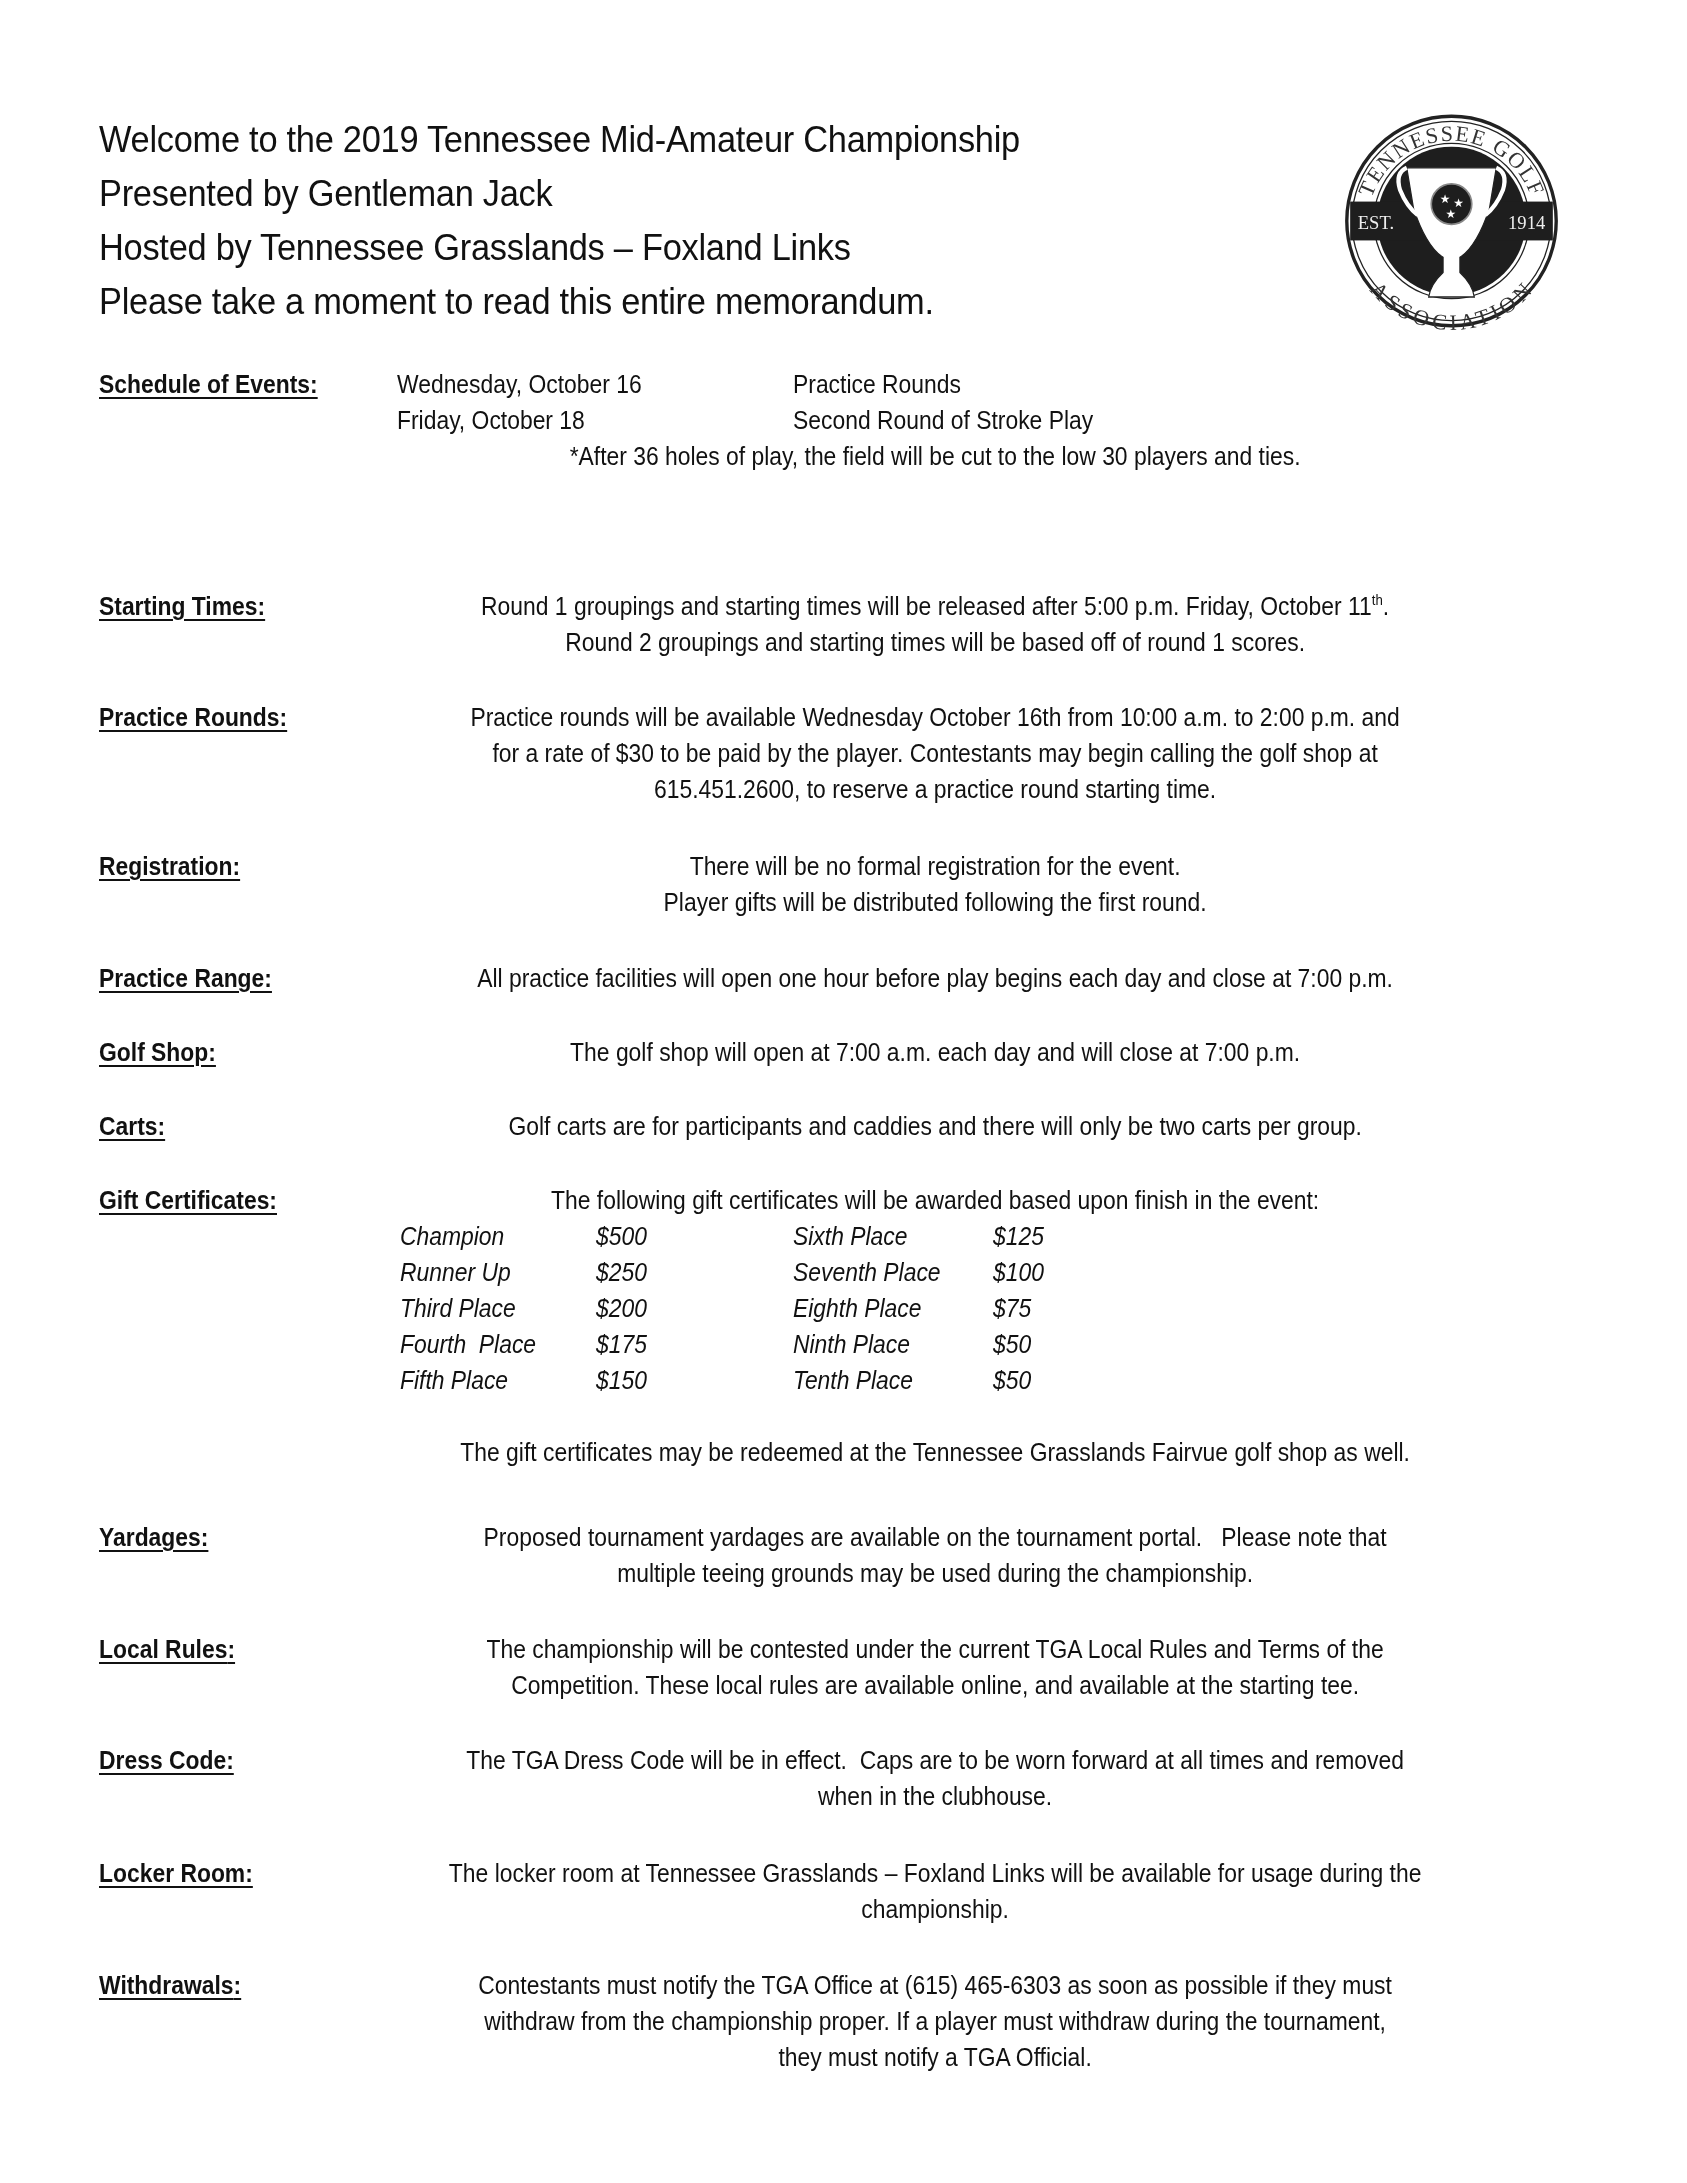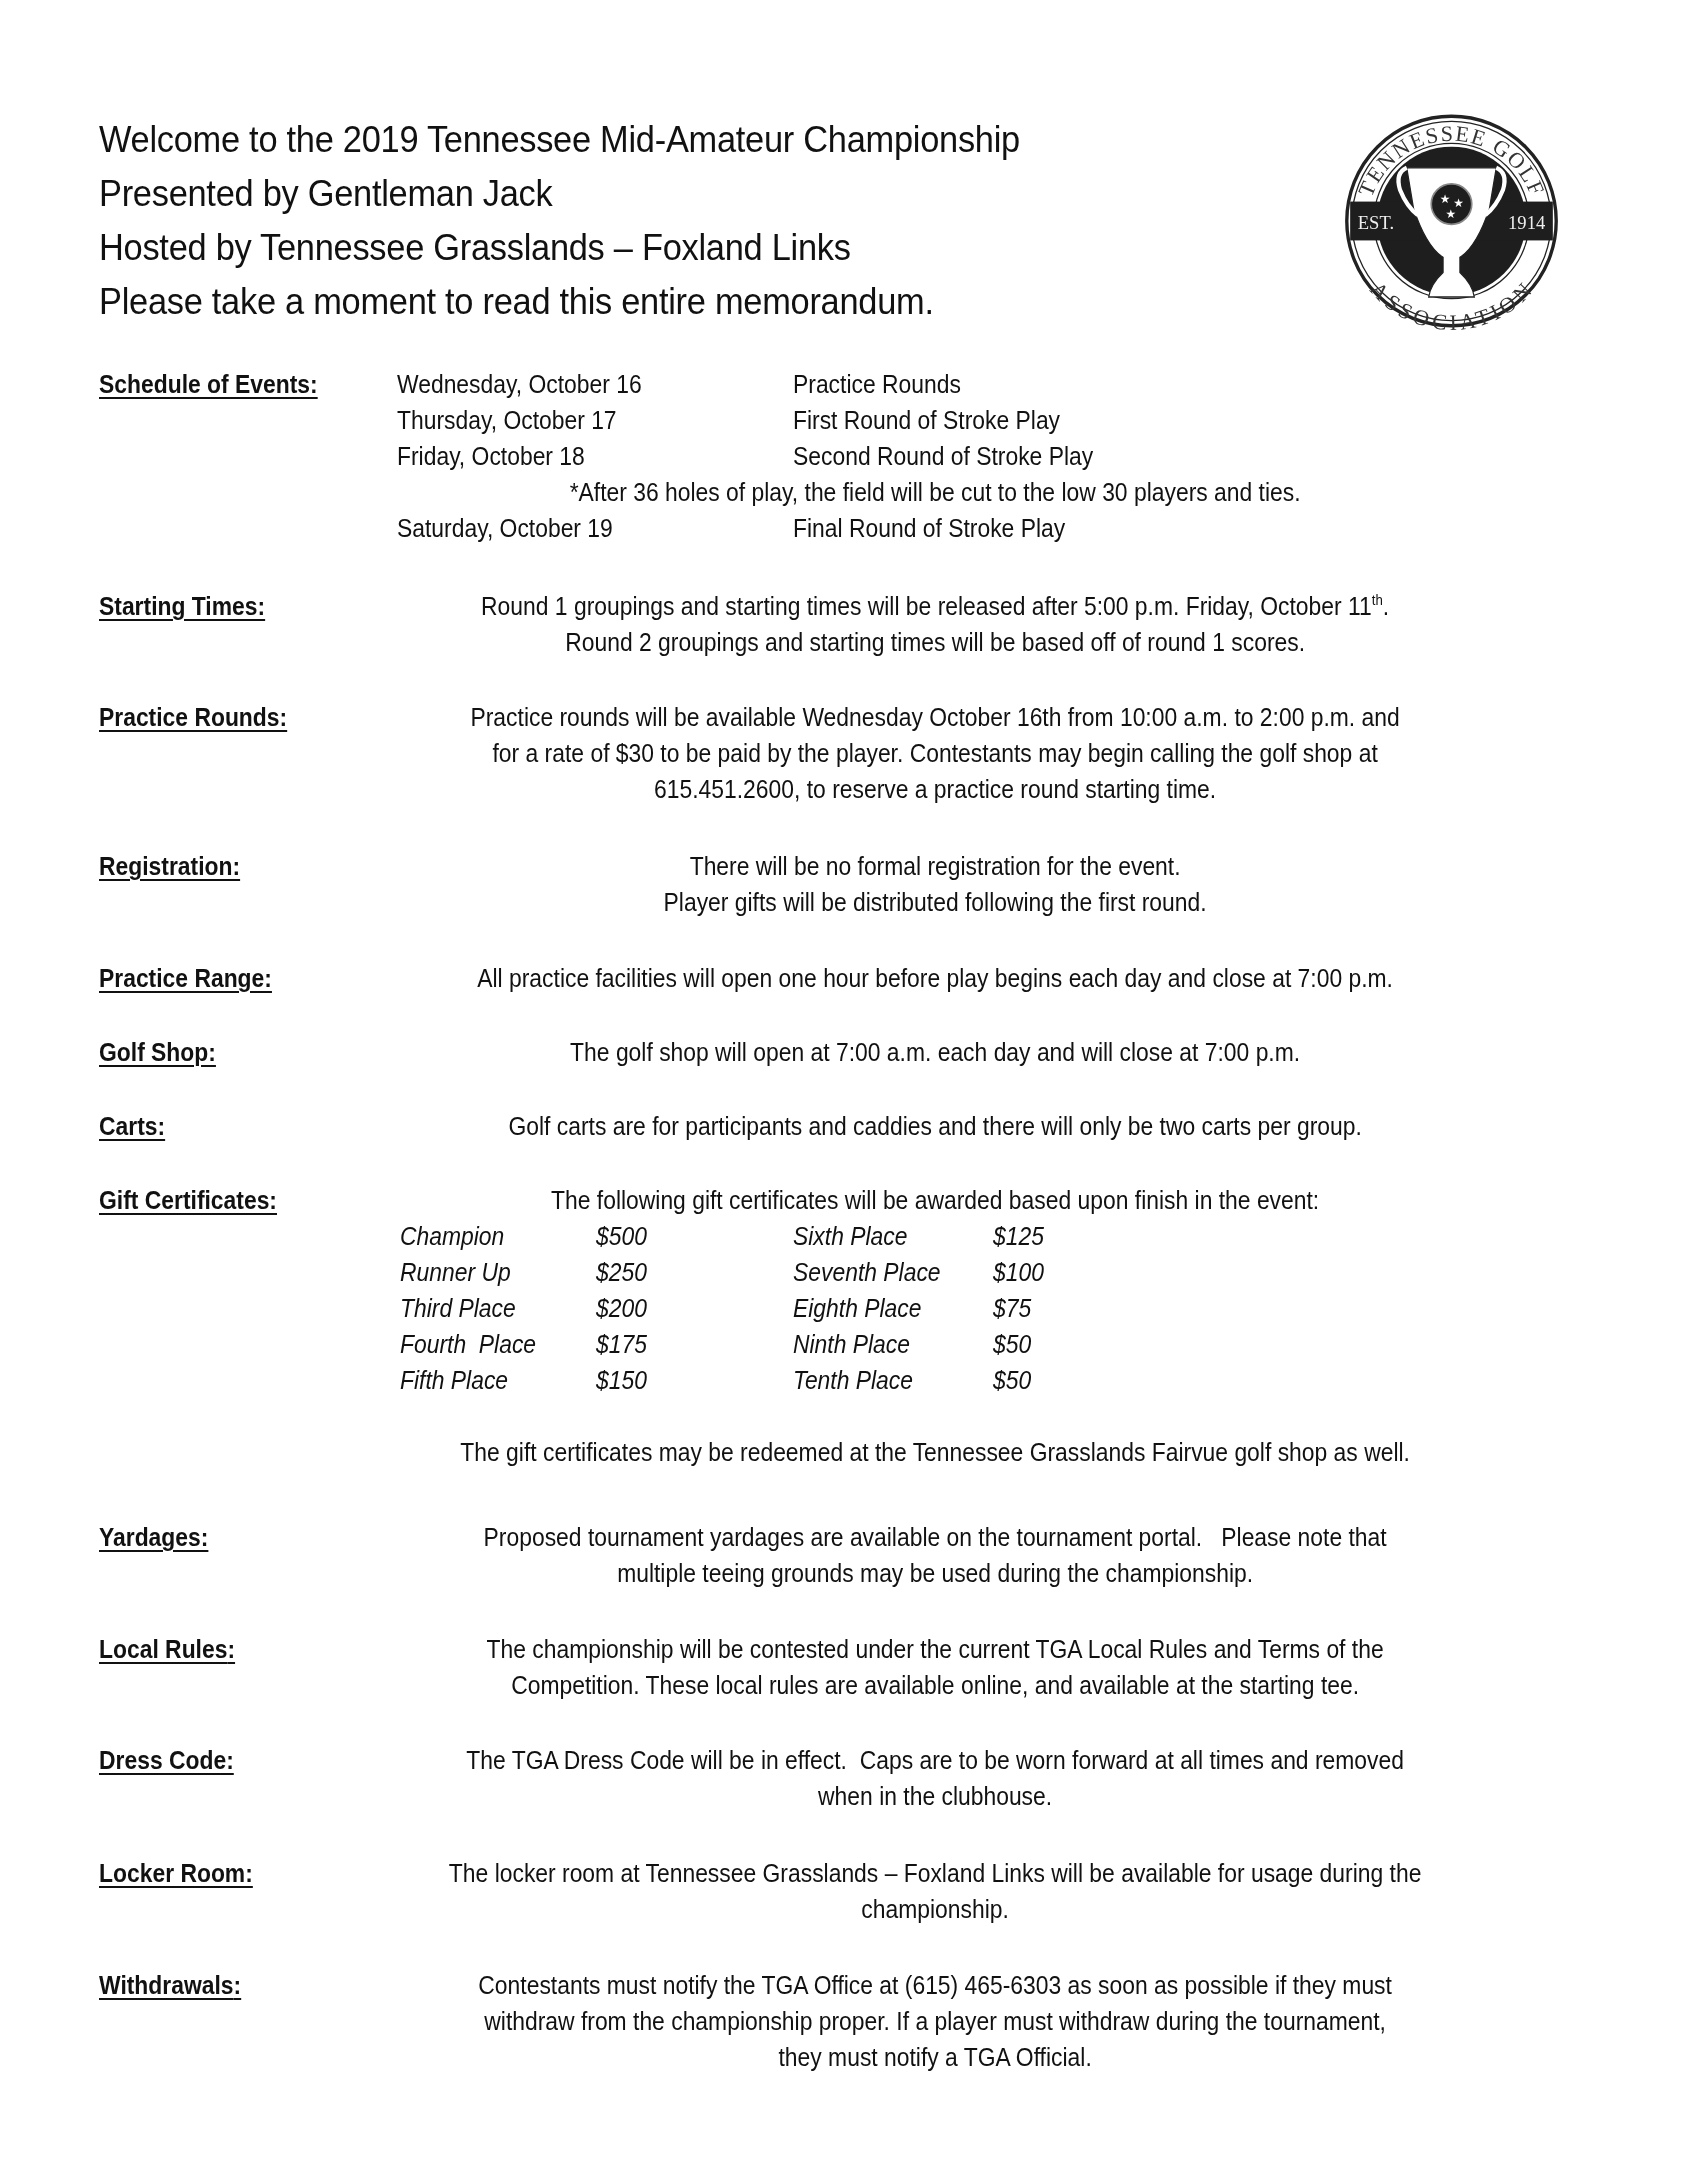--- a/index.html
+++ b/index.html
@@ -80,32 +80,24 @@
   </div>
 
   <div class="section" style="top:353px;">
     <div class="label">Schedule of Events:</div>
     <div class="content">
       <div class="row">
         <span class="c1">Wednesday, October 16</span>
         <span class="c2">Practice Rounds</span>
       </div>
       <div class="row">
-        <span class="c1">Thursday, October 17</span>
-        <span class="c2">First Round of Stroke Play</span>
-      </div>
-      <div class="row">
         <span class="c1">Friday, October 18</span>
         <span class="c2">Second Round of Stroke Play</span>
       </div>
       <div class="line">*After 36 holes of play, the field will be cut to the low 30 players and ties.</div>
-      <div class="row">
-        <span class="c1">Saturday, October 19</span>
-        <span class="c2">Final Round of Stroke Play</span>
-      </div>
     </div>
   </div>
 
   <div class="section" style="top:575px;">
     <div class="label">Starting Times:</div>
     <div class="content">
       <div class="line"><span>Round 1 groupings and starting times will be released after 5:00 p.m. Friday, October 11</span><sup>th</sup><span>.</span></div>
       <div class="line">Round 2 groupings and starting times will be based off of round 1 scores.</div>
     </div>
   </div>

